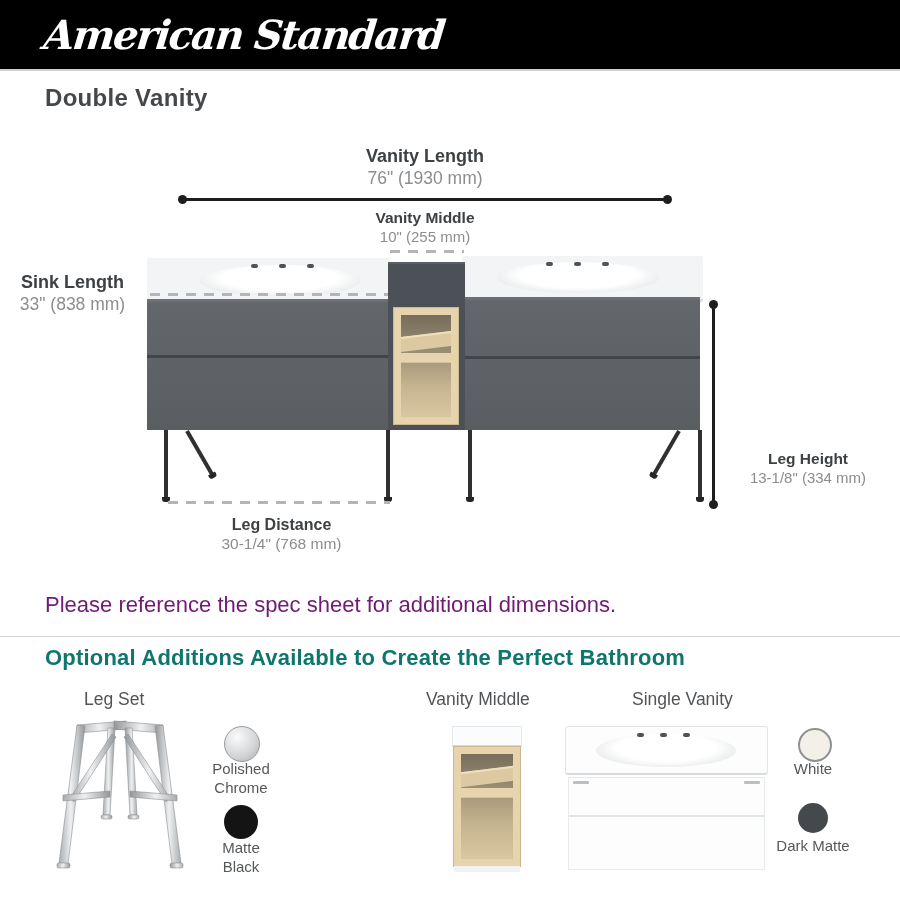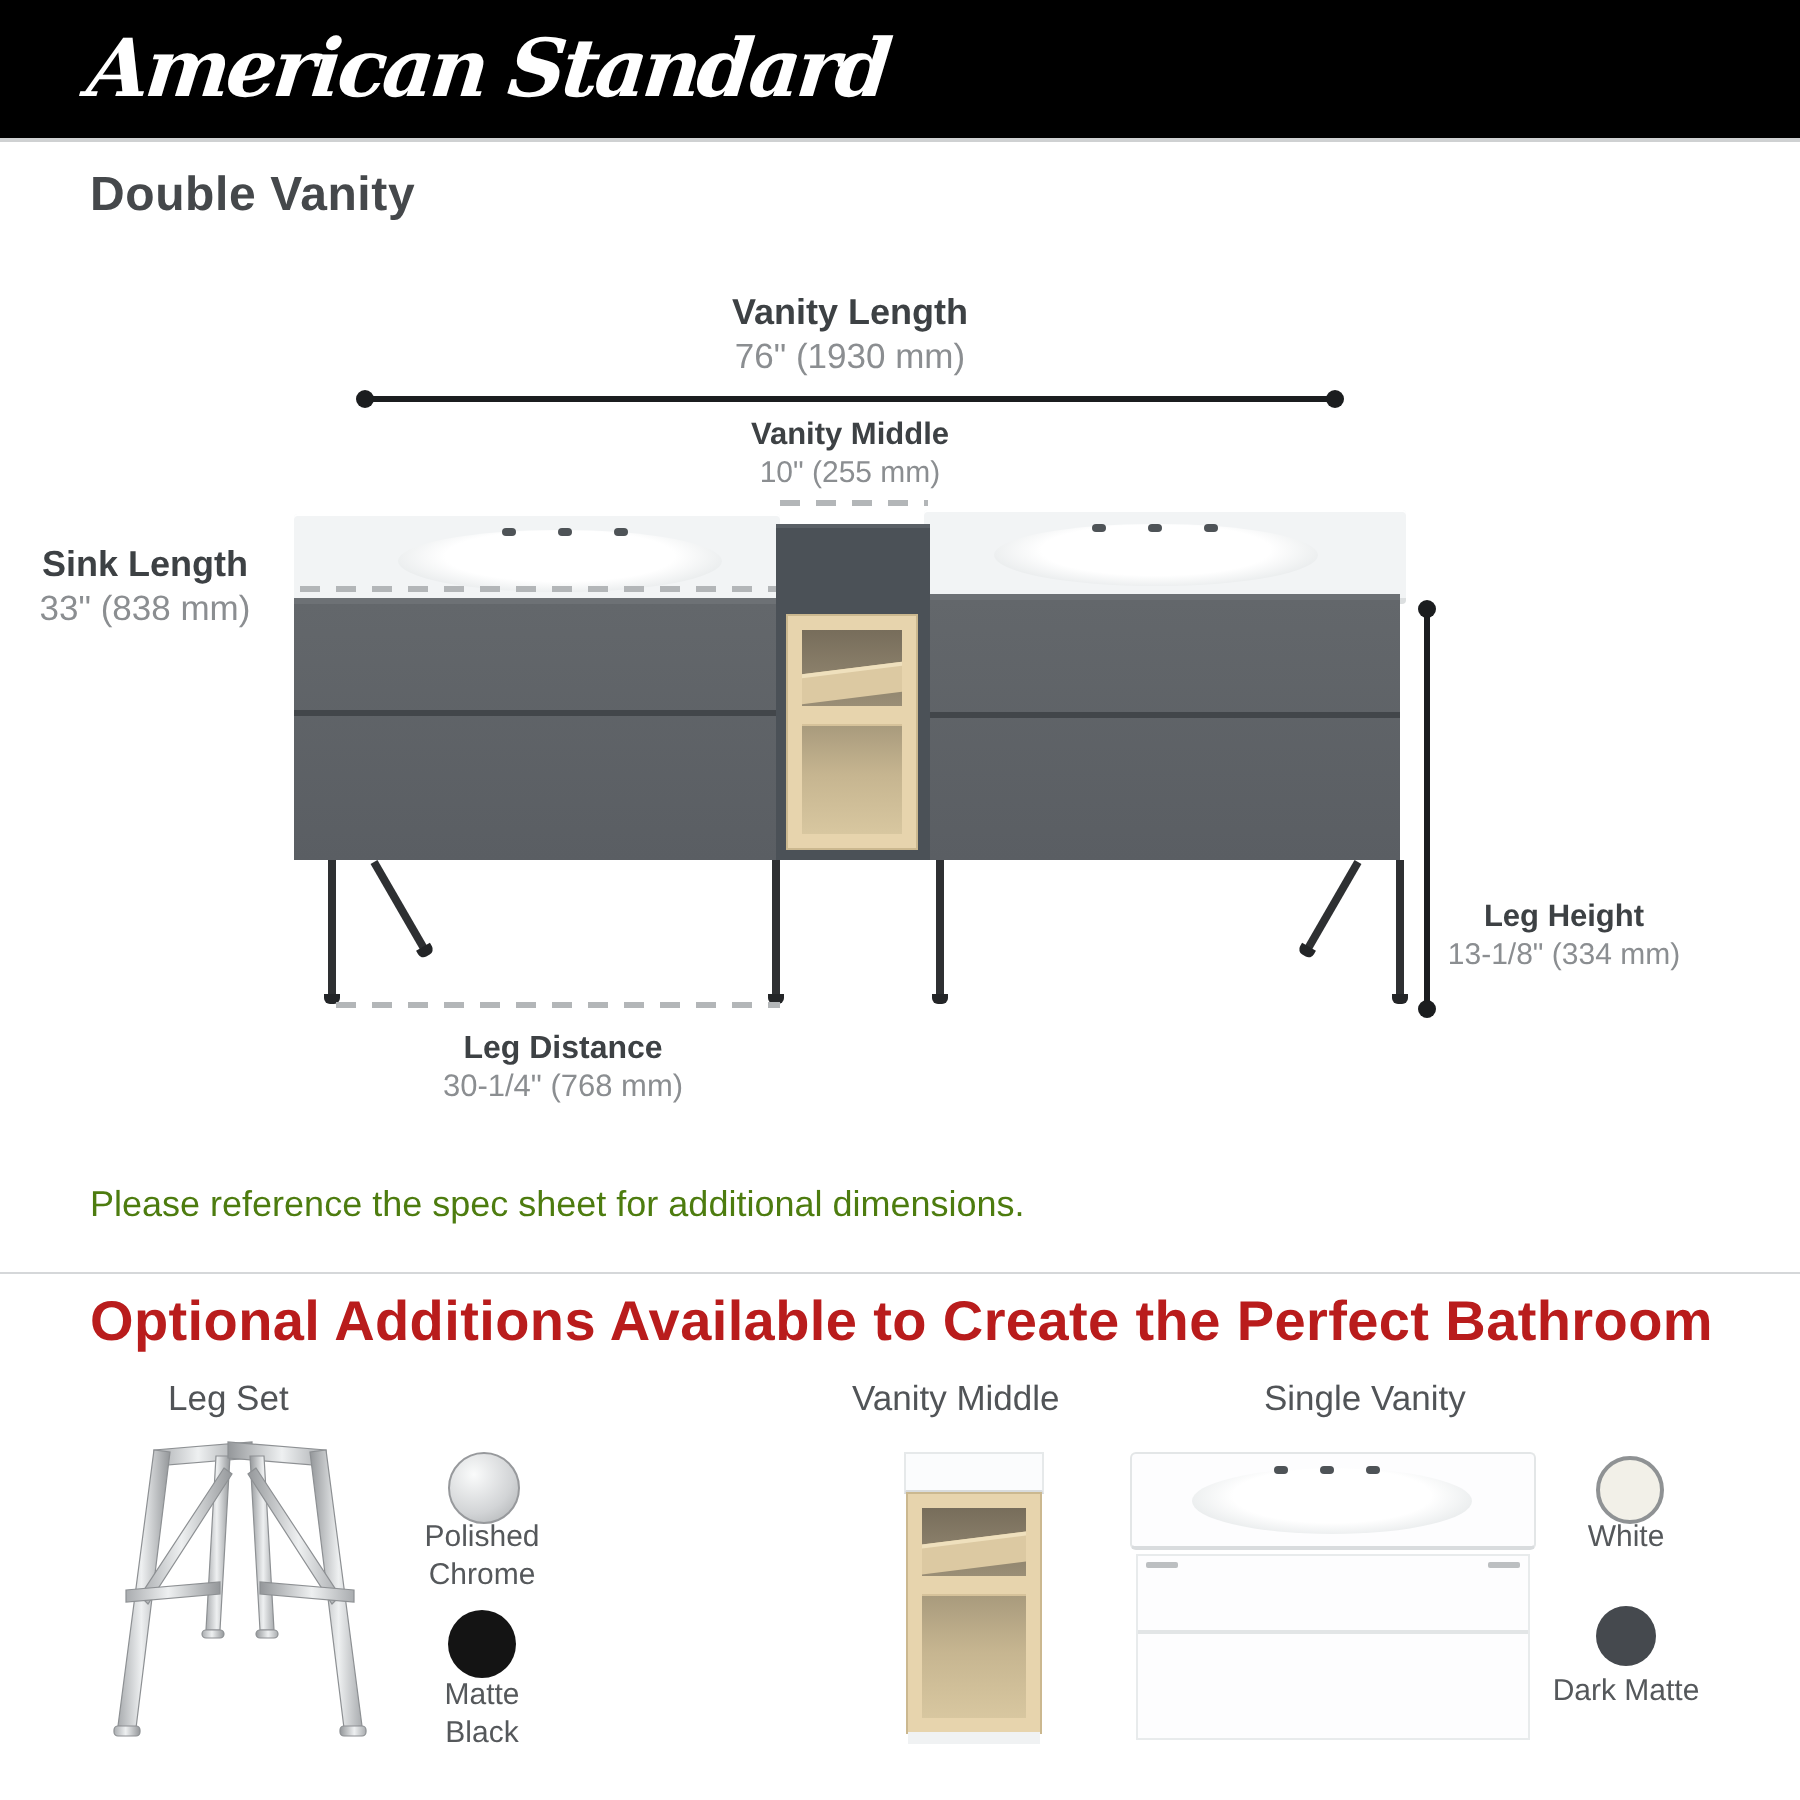--- a/index.html
+++ b/index.html
@@ -55,24 +55,24 @@
              border-top:3px solid #6d7175;box-sizing:border-box;}
   .body-grey.left{left:2px;top:49px;width:241px;height:131px;}
   .body-grey.right{left:320px;top:47px;width:235px;height:133px;}
   .seam{position:absolute;left:0;right:0;height:3px;background:#42464a;}
 
   .leg{position:absolute;width:4px;background:#2e3032;transform-origin:top center;}
   .leg::after{content:'';position:absolute;bottom:-4px;left:-2px;width:8px;height:5px;
               background:#232527;border-radius:0 0 3px 3px;}
 
   
-  .note{position:absolute;left:45px;top:592px;margin:0;font-size:18px;color:#4d7c0f;}
+  .note{position:absolute;left:45px;top:592px;margin:0;font-size:22px;color:#701a75;}
   .divider{position:absolute;left:0;top:636px;width:900px;height:1px;background:#d5d7d9;}
-  .options-heading{position:absolute;left:45px;top:645px;margin:0;font-size:28px;
-                   font-weight:bold;color:#b91c1c;letter-spacing:.2px;}
+  .options-heading{position:absolute;left:45px;top:645px;margin:0;font-size:22px;
+                   font-weight:bold;color:#0f766e;letter-spacing:.2px;}
   .opt-title{position:absolute;font-size:17.5px;color:#515457;}
 
   
   .swatch{position:absolute;border-radius:50%;}
   .swatch.chrome{left:224px;top:726px;width:34px;height:34px;border:1px solid #97999c;
     background:radial-gradient(circle at 35% 30%,#fafbfb,#d2d4d6 60%,#aaadaf);}
   .swatch.black{left:224px;top:805px;width:34px;height:34px;}
   .swatch.white{left:798px;top:728px;width:30px;height:30px;border:2px solid #8f9294;}
   .swatch.grey{left:798px;top:803px;width:30px;height:30px;}
   .swatch-label{position:absolute;width:74px;text-align:center;font-size:15px;line-height:19px;
@@ -165,21 +165,21 @@
 
   <div class="dim-block big" style="left:5px;top:272px;width:135px;">
     <span class="dim-label">Sink Length</span>
     <span class="dim-value">33" (838 mm)</span>
   </div>
 
   <div class="vline"></div>
   <span class="dot" style="left:709px;top:300px;"></span>
   <span class="dot" style="left:709px;top:500px;"></span>
 
-  <div class="dim-block small" style="left:694px;top:450px;width:176px;">
+  <div class="dim-block small" style="left:720px;top:450px;width:176px;">
     <span class="dim-label">Leg Height</span>
     <span class="dim-value">13-1/8" (334 mm)</span>
   </div>
 
   <div class="dim-block small" style="left:194px;top:515px;width:175px;">
     <span class="dim-label" style="font-size:16px;">Leg Distance</span>
     <span class="dim-value" style="font-size:15.5px;">30-1/4" (768 mm)</span>
   </div>
 
   <p class="note">Please reference the spec sheet for additional dimensions.</p>

